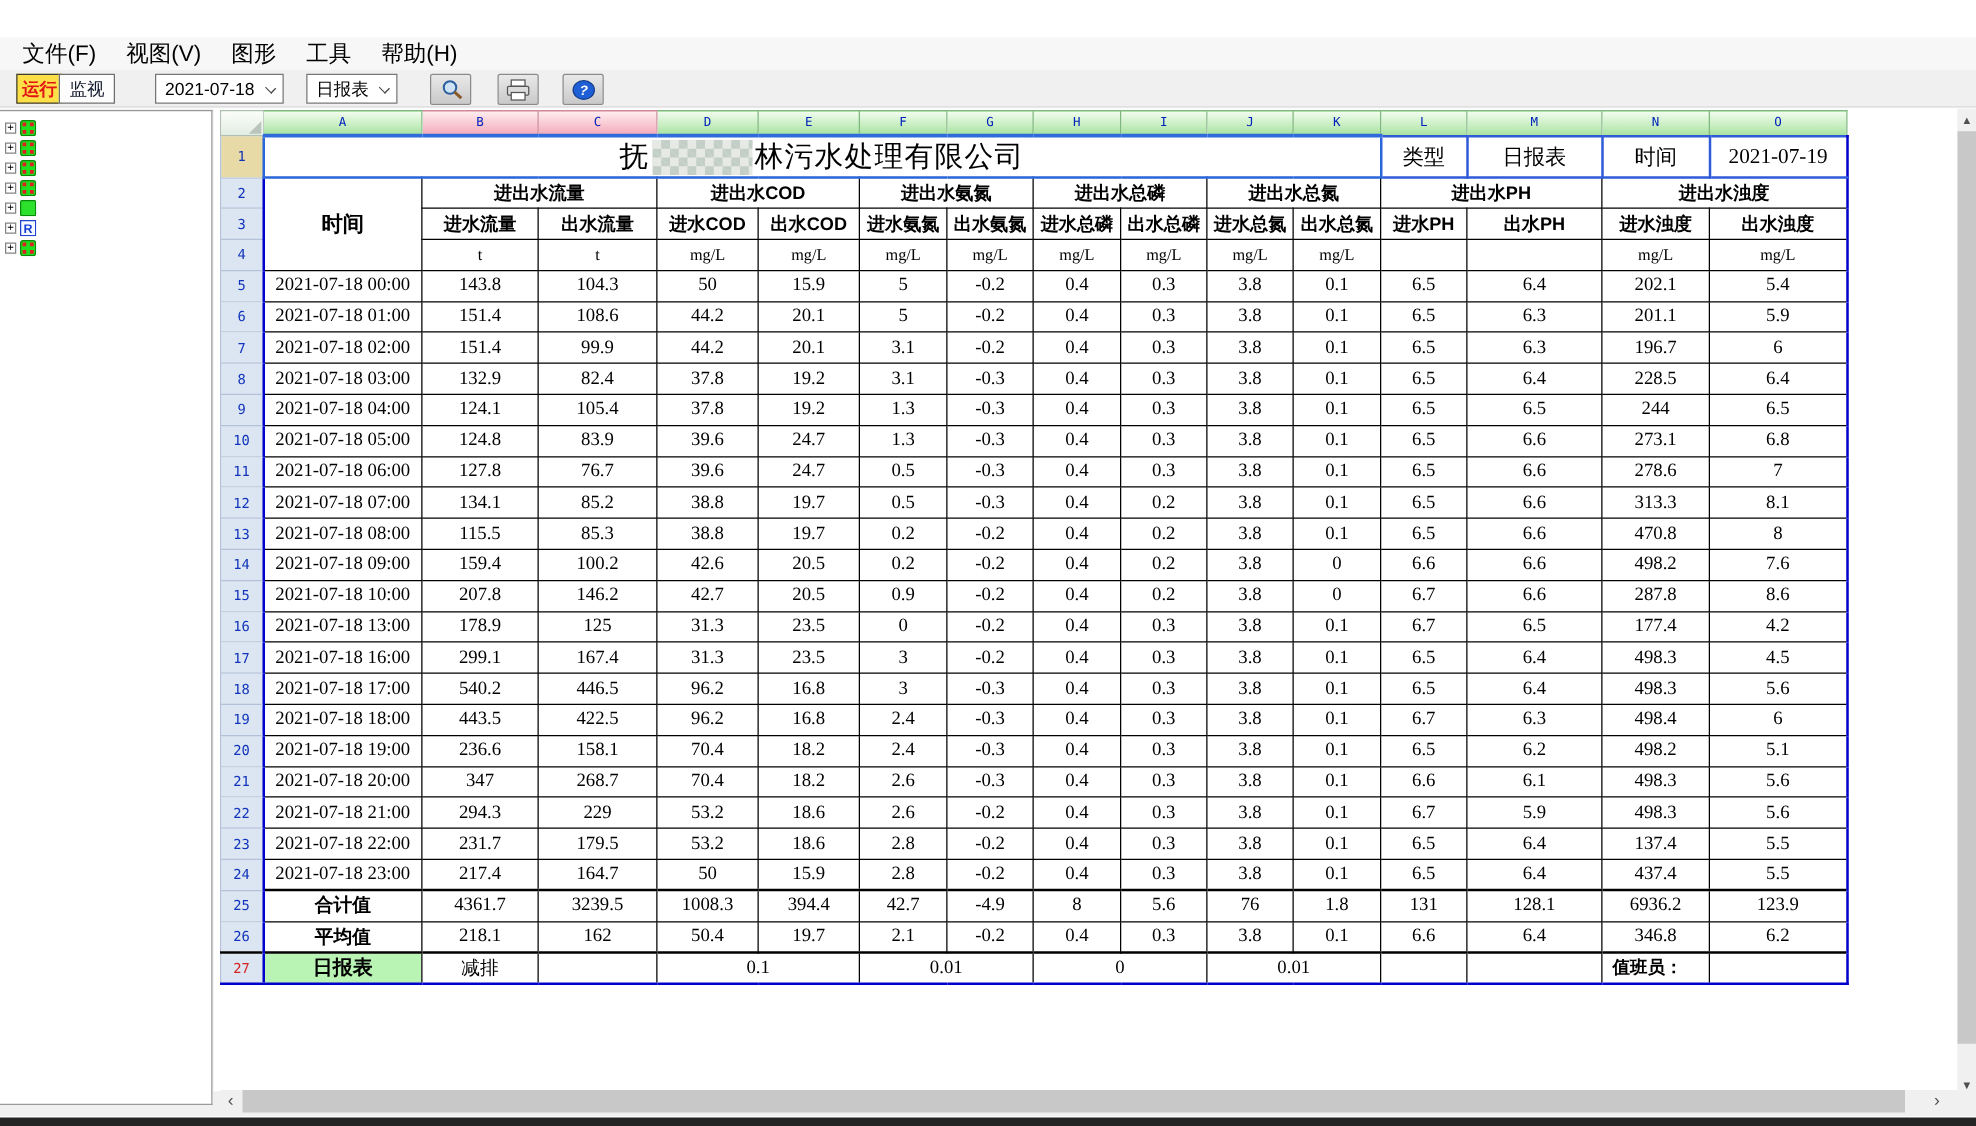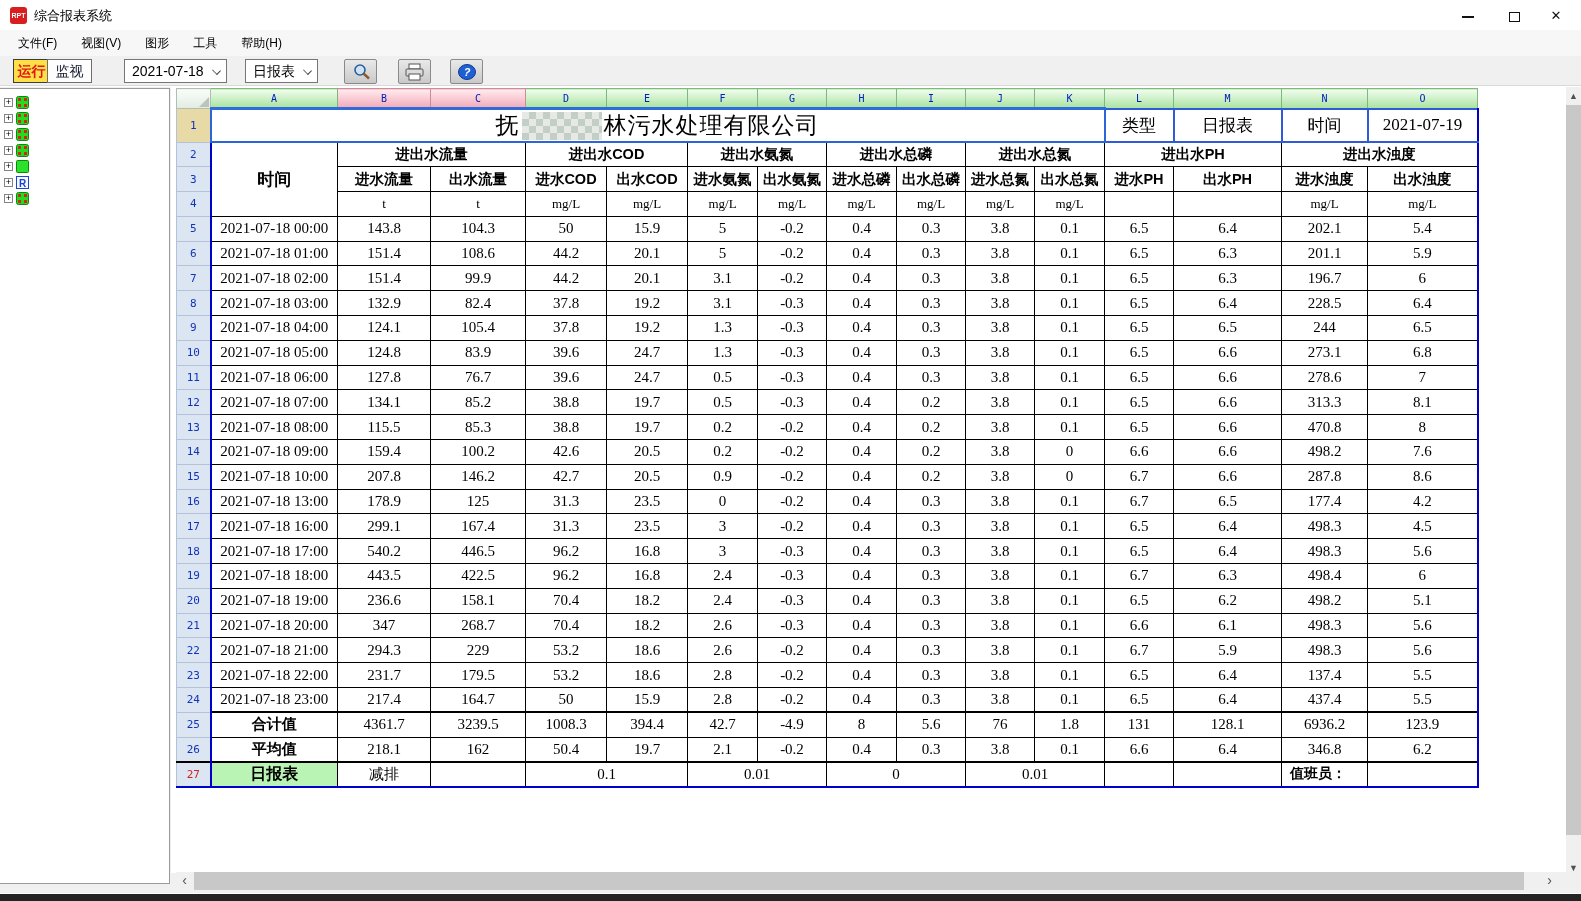--- a/index.html
+++ b/index.html
@@ -12,21 +12,21 @@
   .titlebar { position:absolute; left:0; top:0; width:1581px; height:30px; background:#ffffff; }
   .app-icon { position:absolute; left:10px; top:7px; width:17px; height:17px; background:#d81e1e;
     border-radius:3px; color:#fff; font-size:7px; font-weight:bold; text-align:center; line-height:17px; }
   .app-title { position:absolute; left:34px; top:7px; font-size:13px; }
   .winbtn { position:absolute; top:4px; width:34px; height:24px; text-align:center; line-height:24px; font-size:13px; color:#111; cursor:default; }
   .winbtn.min { right:96px; } .winbtn.max { right:50px; } .winbtn.cls { right:8px; }
   .maxbox { display:inline-block; width:11px; height:10px; border:1px solid #111; vertical-align:middle; }
   .minbar { display:inline-block; width:12px; height:0; border-top:2px solid #111; vertical-align:middle; }
   
   .menubar { position:absolute; left:0; top:30px; width:1581px; height:26px; background:#f7f7f7; display:flex; align-items:center; padding-left:6px; }
-  .menu-item { padding:0 12px; font-size:12px; height:22px; line-height:22px; }
+  .menu-item { padding:0 12px; font-size:18px; height:22px; line-height:22px; }
   
   .toolbar { position:absolute; left:0; top:56px; width:1581px; height:30px; background:#f0f0f0; border-bottom:1px solid #dadada; }
   .tbtn { position:absolute; top:59px; height:24px; border:1px solid #6e6e6e; background:#fdfdfd; font-size:14px; text-align:center; line-height:22px; }
   .run { left:13px; width:37px; background:#fde047; color:#e21414; font-weight:bold; border-color:#3c3c3c; }
   .mon { left:47px; width:45px; color:#0f172a; }
   .combo { position:absolute; top:59px; height:24px; background:#fff; border:1px solid #767676; font-size:14px; line-height:22px; padding-left:7px; }
   .combo .chev { position:absolute; right:6px; top:8px; width:7px; height:7px; border-right:1.5px solid #444; border-bottom:1.5px solid #444; transform:rotate(45deg) scale(1,.8); margin-top:-1px; }
   .combo.date { left:124px; width:103px; }
   .combo.rtype { left:245px; width:73px; }
   .iconbtn { position:absolute; top:59px; width:33px; height:25px; background:linear-gradient(#e9e9e9,#c9c9c9); border:1px solid #8a8a8a; border-radius:2px; display:flex; align-items:center; justify-content:center; }
@@ -86,27 +86,20 @@
   .hscroll .arr.lf { left:0; } .hscroll .arr.rt { right:8px; }
   .hscroll .thumb { position:absolute; left:18px; top:0; width:1330px; height:18px; background:#c8c8c8; }
   .statusbar { position:absolute; left:0; top:894px; width:1581px; height:7px; background:#242424; }
   svg { display:block; }
 </style>
 </head>
 <body>
 
 <div class="window">
 
-  <div class="titlebar">
-    <div class="app-icon">RPT</div>
-    <div class="app-title">综合报表系统</div>
-    <div class="winbtn min"><span class="minbar"></span></div>
-    <div class="winbtn max"><span class="maxbox"></span></div>
-    <div class="winbtn cls">✕</div>
-  </div>
 
   <div class="menubar">
     <span class="menu-item">文件(F)</span>
     <span class="menu-item">视图(V)</span>
     <span class="menu-item">图形</span>
     <span class="menu-item">工具</span>
     <span class="menu-item">帮助(H)</span>
   </div>
 
   <div class="toolbar"></div>

